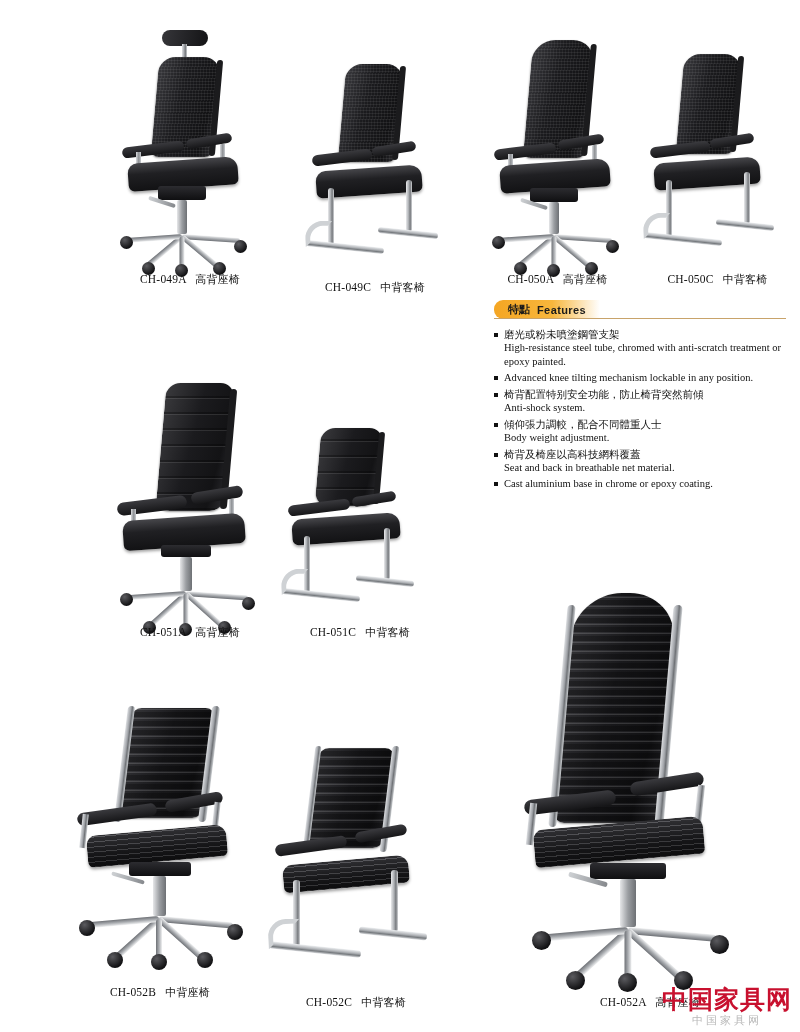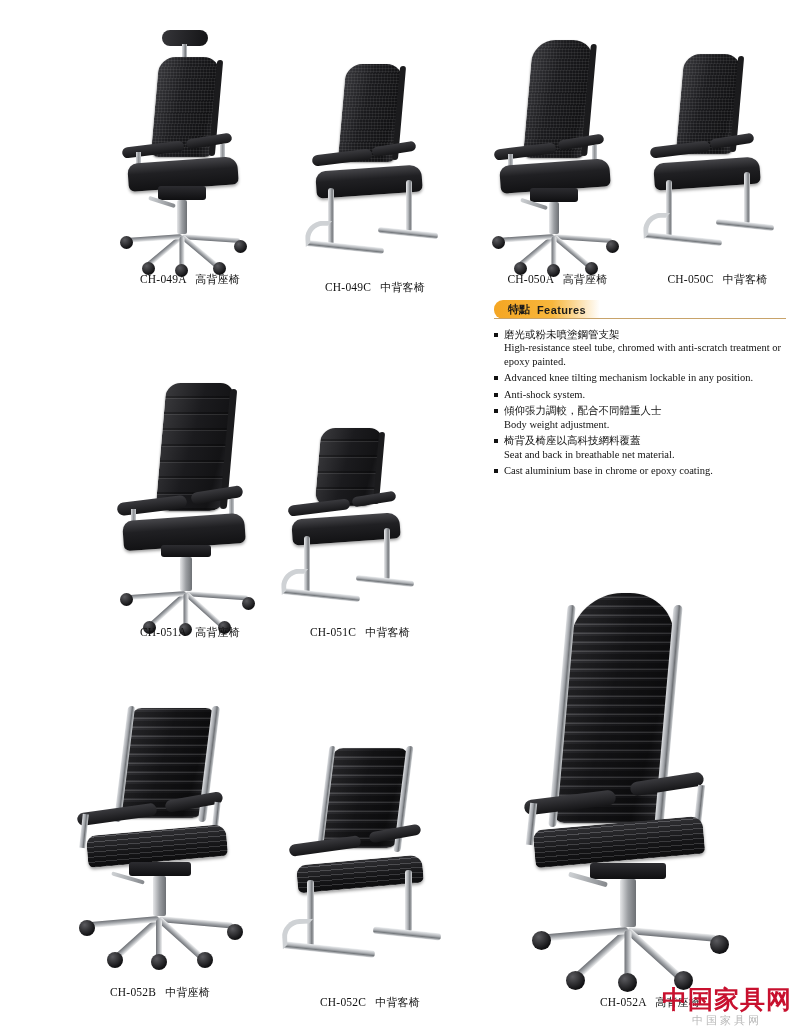--- a/index.html
+++ b/index.html
@@ -320,20 +320,21 @@
     </div>
     <ul class="feature-list">
       <li>
         <span class="f-cn">磨光或粉未噴塗鋼管支架</span>
         <span class="f-en">High-resistance steel tube, chromed with anti-scratch treatment or epoxy painted.</span>
       </li>
       <li>
         <span class="f-en">Advanced knee tilting mechanism lockable in any position.</span>
       </li>
       <li>
+        <span class="f-cn">椅背配置特别安全功能，防止椅背突然前傾</span>
         <span class="f-en">Anti-shock system.</span>
       </li>
       <li>
         <span class="f-cn">傾仰張力調較，配合不同體重人士</span>
         <span class="f-en">Body weight adjustment.</span>
       </li>
       <li>
         <span class="f-cn">椅背及椅座以高科技網料覆蓋</span>
         <span class="f-en">Seat and back in breathable net material.</span>
       </li>
@@ -417,21 +418,21 @@
         <div class="caster" style="left:-80px; top:4px; width:16px; height:16px;"></div>
         <div class="caster" style="left:-8px; top:38px; width:16px; height:16px;"></div>
       </div>
     </div>
     <div class="caption" style="position:absolute; left:0; top:295px; width:100%;">
       <span class="code">CH-052B</span>
       <span class="cn">中背座椅</span>
     </div>
   </div>
 
-  <div class="product" style="left:275px; top:730px; width:190px; height:280px;">
+  <div class="product" style="left:261px; top:730px; width:190px; height:280px;">
     <div class="chair-art">
       <div class="back ribbed" style="left:52px; top:18px; width:76px; height:100px; transform: skewX(-7deg);"></div>
       <div class="chrome-v" style="left:48px; top:16px; width:6px; height:106px; border-radius:4px; transform: skewX(-7deg);"></div>
       <div class="chrome-v" style="left:125px; top:16px; width:7px; height:106px; border-radius:4px; transform: skewX(-7deg);"></div>
       <div class="arm" style="left:14px; top:110px; width:72px; height:12px; transform: rotate(-8deg); border-radius:8px;"></div>
       <div class="arm" style="left:94px; top:98px; width:52px; height:11px; transform: rotate(-10deg); border-radius:8px;"></div>
       <div class="seat ribbed" style="left:22px; top:130px; width:126px; height:28px; transform: rotate(-5deg);"></div>
       <div class="sled-tube" style="left:32px; top:150px; width:7px; height:70px;"></div>
       <div class="sled-tube" style="left:130px; top:140px; width:7px; height:62px;"></div>
       <div class="sled-tube h" style="left:8px; top:216px; width:92px; height:7px; transform: rotate(6deg);"></div>

